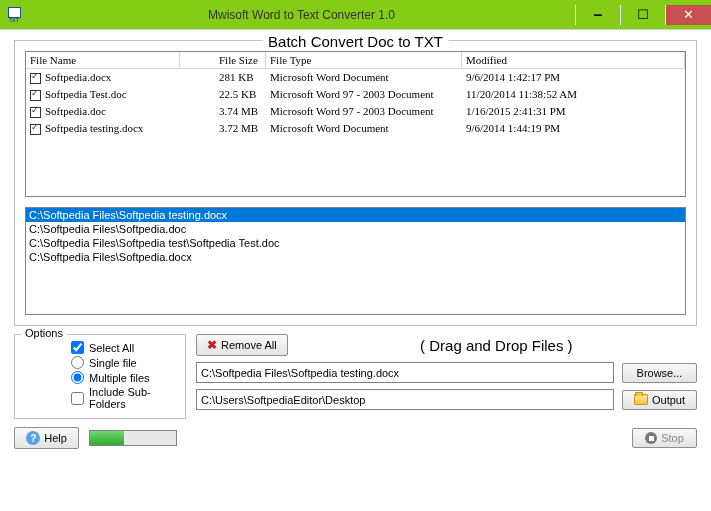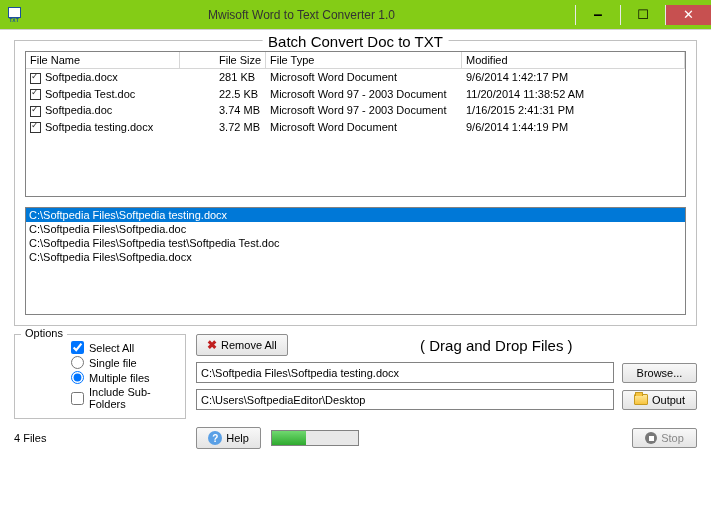--- a/index.html
+++ b/index.html
@@ -19,21 +19,21 @@
 .client { padding: 10px 14px 6px 14px; height: 481px; position:relative; }
 
 .group { border:1px solid #c0c0c0; position:relative; padding:10px 10px; }
 .group-legend { position:absolute; top:-8px; left:50%; transform:translateX(-50%); background:#fff; padding:0 6px; font-size:15px; }
 
 .file-table { width:100%; border:1px solid #828282; background:#fff; height:146px; display:flex; flex-direction:column; }
 .ft-head { display:flex; background:#fff; border-bottom:1px solid #d6d6d6; }
 .ft-head .col { border-right:1px solid #d6d6d6; padding:2px 4px; font-size:11px; }
 .ft-body { flex:1; overflow:hidden; }
 .ft-row { display:flex; padding:1px 0; }
-.col { padding:1px 4px; font-size:11px; white-space:nowrap; overflow:hidden; }
+.col { padding:1px 4px; font-size:11px; white-space:nowrap; overflow:hidden;font-family:Liberation Serif, serif; }
 .c-name { width:154px; }
 .c-size { width:51px;margin-left:35px; }
 .c-type { width:196px; }
 .c-mod { flex:1; }
 .chk { display:inline-block; width:11px; height:11px; border:1px solid #333; margin-right:4px; vertical-align:middle; position:relative; }
 .chk::after { content:'✓'; position:absolute; top:-3px; left:0; font-size:9px; color:#333; }
 
 .path-list { margin-top:10px; width:100%; height:108px; border:1px solid #828282; background:#fff; overflow:hidden; }
 .path-row { padding:1px 3px; font-size:11px; white-space:nowrap; }
 .path-row.sel { background:#0078d7; color:#fff; }
@@ -166,21 +166,20 @@
         <input class="txt-input" value="C:\Users\SoftpediaEditor\Desktop" style="">
         <button class="btn btn-xwide">
           <span class="folder-ico"></span>
           <span>Output</span>
         </button>
       </div>
     </div>
   </div>
 
   <div class="footer">
-    <div class="files-count">4 Files</div>
     <button class="btn btn-wide">
       <span class="q-mark">?</span>
       <span>Help</span>
     </button>
     <div class="progress">
       <div class="progress-fill"></div>
     </div>
     <div style="flex:1"></div>
     <button class="btn btn-wide disabled">
       <span class="stop-ico"></span>

